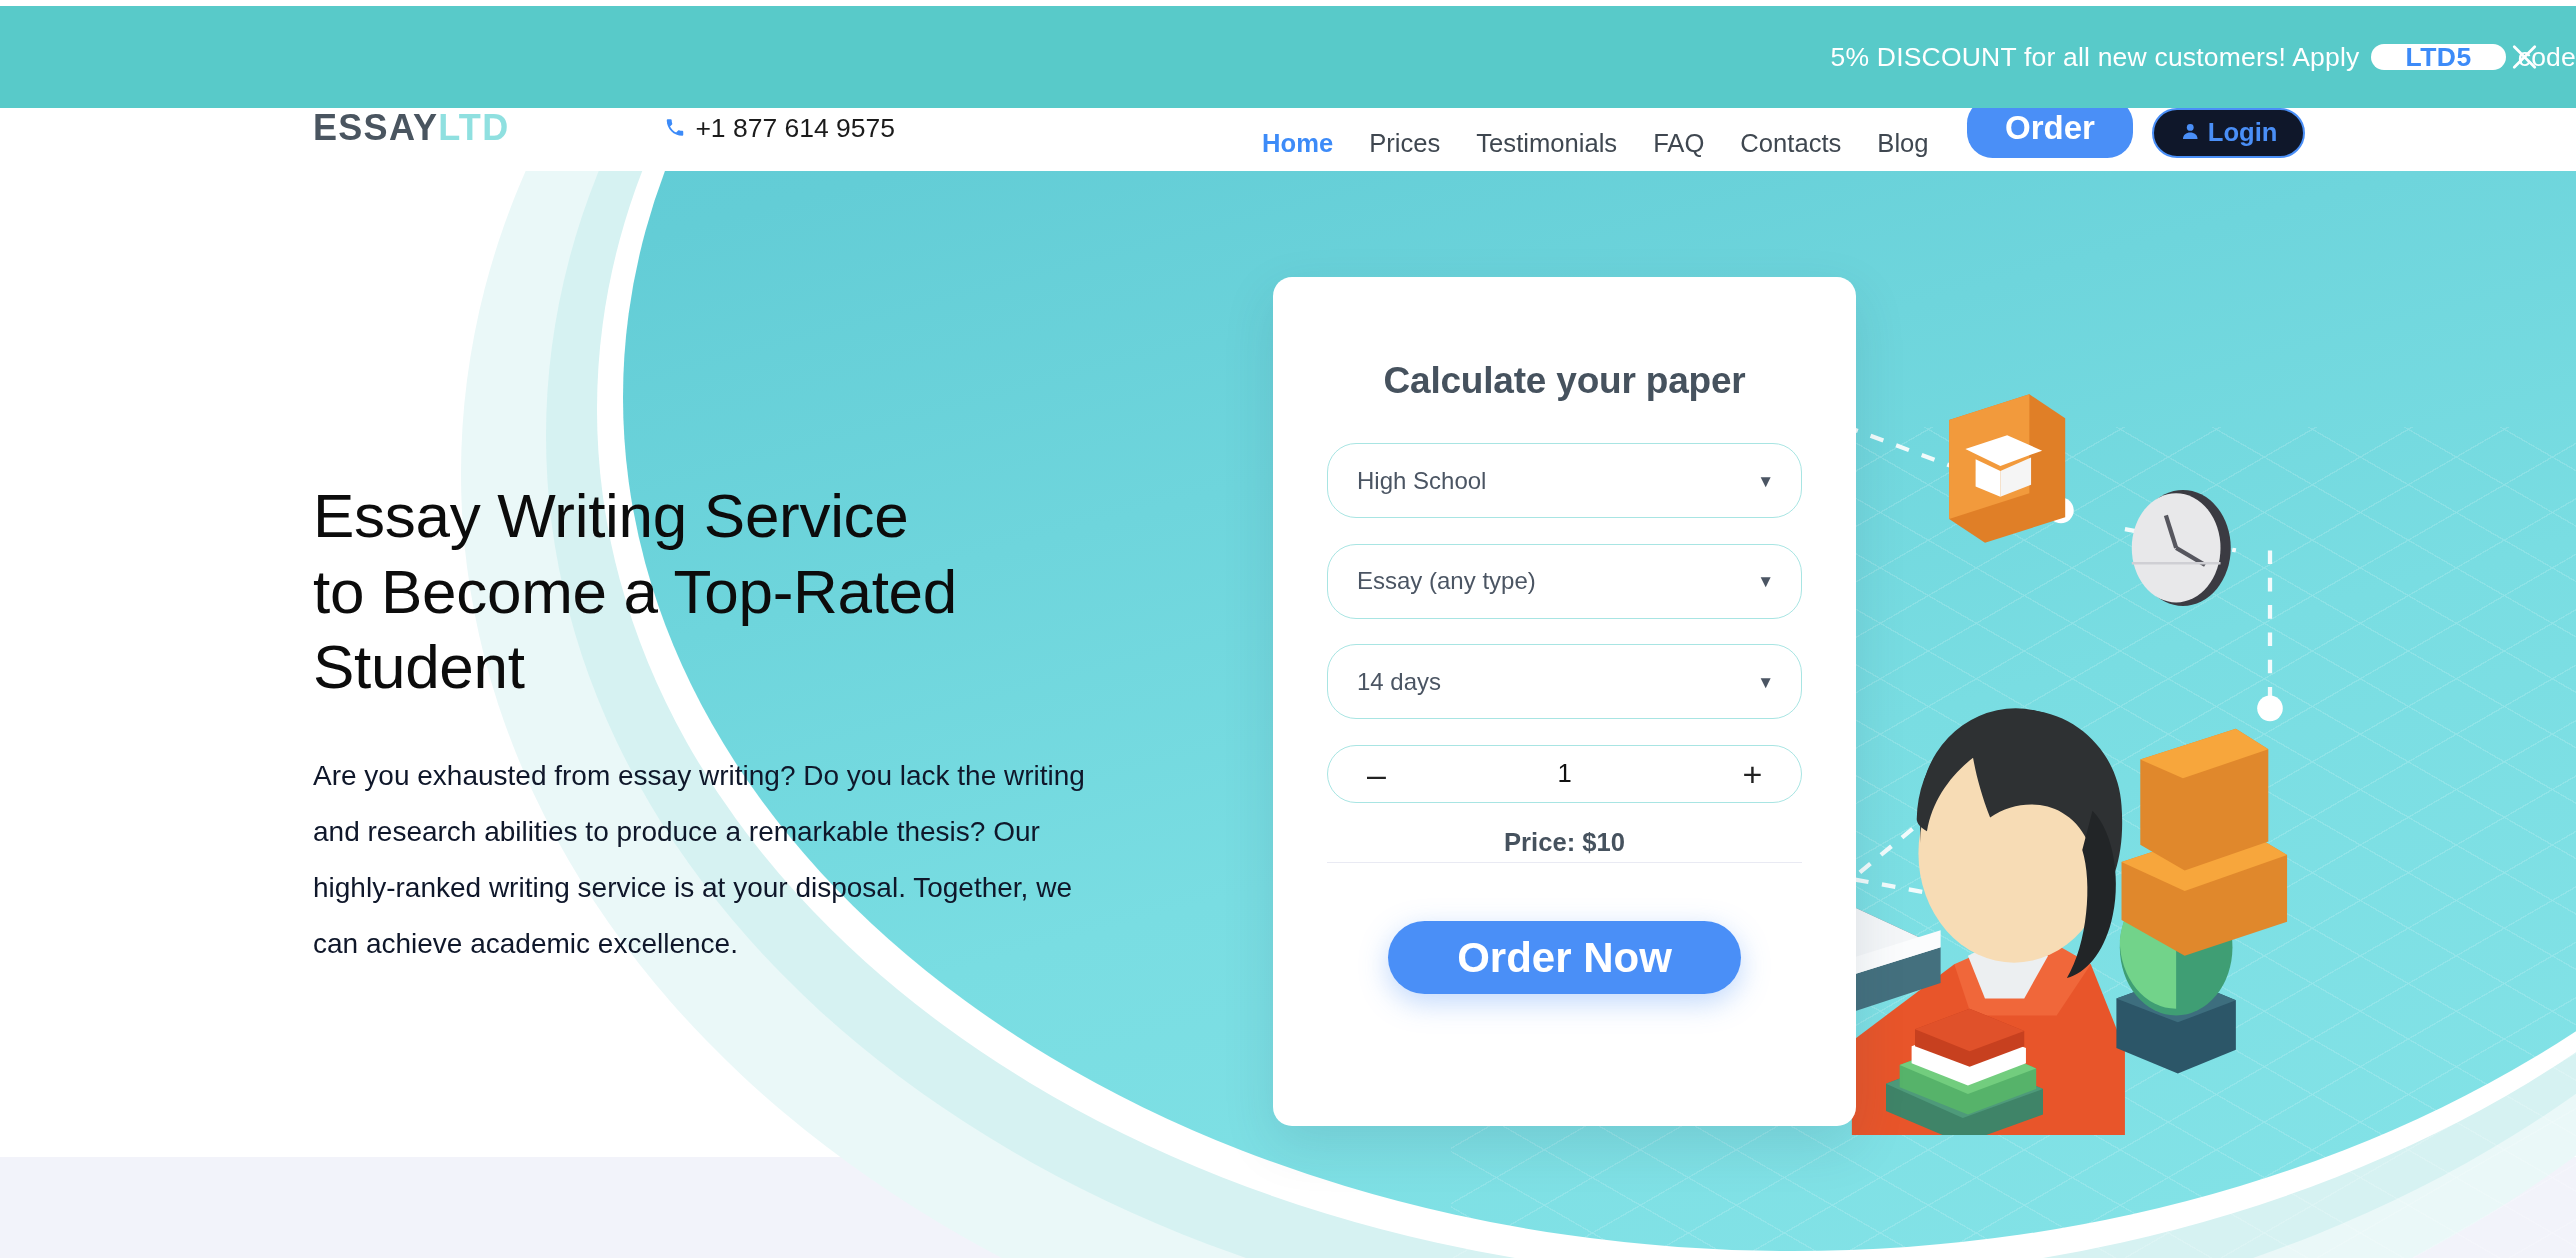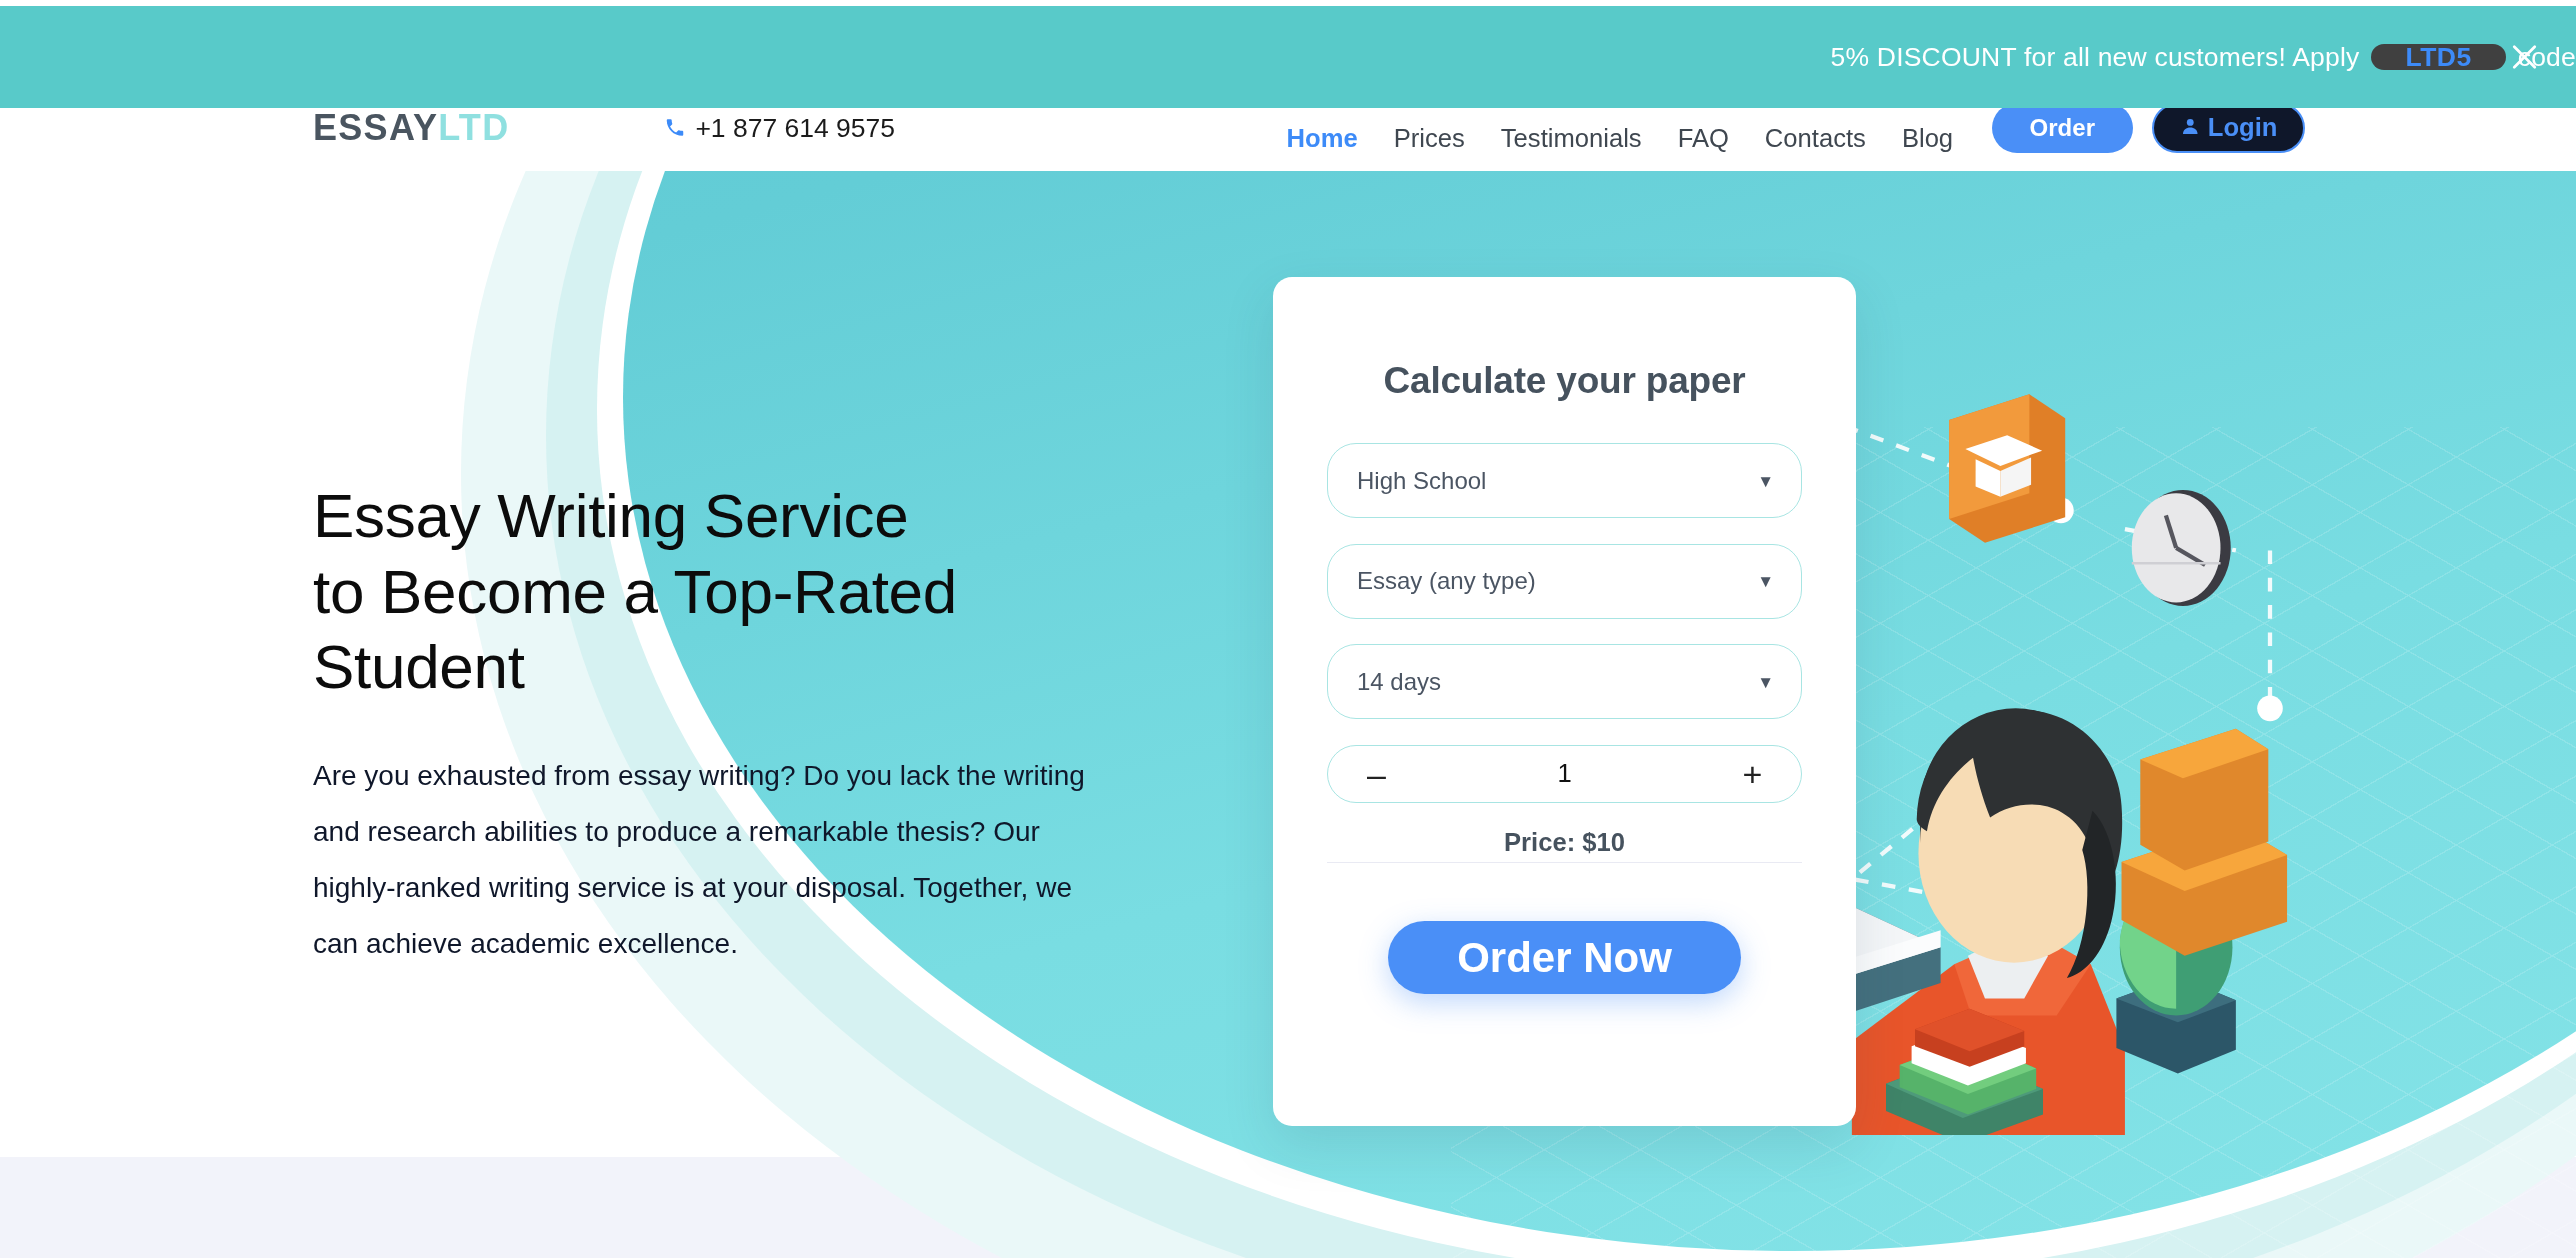--- a/index.html
+++ b/index.html
@@ -57,21 +57,21 @@
     position: absolute; left: 0; top: 6px; width: 2576px; height: 102px;
     background: #58cac9;
     display: flex; align-items: center; justify-content: flex-end;
     z-index: 40;
   }
   .promo-text {
     font-size: 26.5px; color: #ffffff; letter-spacing: 0.2px;
     display: flex; align-items: center; gap: 12px; font-weight: 400;
   }
   .promo-code {
-    background: #404040; color: #3d8bf8; font-weight: 700; font-size: 26.5px;
+    background: #ffffff; color: #3d8bf8; font-weight: 700; font-size: 26.5px;
     border-radius: 24px; padding: 0 34px; line-height: 1; letter-spacing: 0.5px;
   }
   .promo-close {
     position: absolute; right: 32px; top: 50%; transform: translateY(-50%);
     width: 39px; height: 39px; display: flex; align-items: center; justify-content: center;
     cursor: pointer;
   }
   .promo-close svg { display: block; }
 
   
@@ -98,21 +98,21 @@
   .nav {
     position: absolute; right: 271px; top: 50%; transform: translateY(-50%);
     display: flex; align-items: flex-end; gap: 0px;
   }
   .nav a {
     font-size: 25.6px; color: #3f4750; text-decoration: none; padding: 0 18px;
     white-space: nowrap;
   }
   .nav a.active { color: #3d8bf8; font-weight: 700; }
   .btn-order {
-    background: #4a8ff7; color: #ffffff; font-weight: 700; font-size: 24px;
+    background: #4a8ff7; color: #ffffff; font-weight: 700; font-size: 33px;
     border-radius: 25.6px; padding: 11px 38px; margin-left: 20.5px; white-space: nowrap;
     border: none; cursor: pointer; font-family: inherit;
   }
   .btn-login {
     background: #0f172a; color: #4a8ff7; font-weight: 700; font-size: 25.6px;
     border: 2.6px solid #4a8ff7; border-radius: 25.6px; padding: 8.5px 25.6px; margin-left: 19px;
     display: flex; align-items: center; gap: 7.7px; white-space: nowrap; cursor: pointer;
     font-family: inherit;
   }
 

